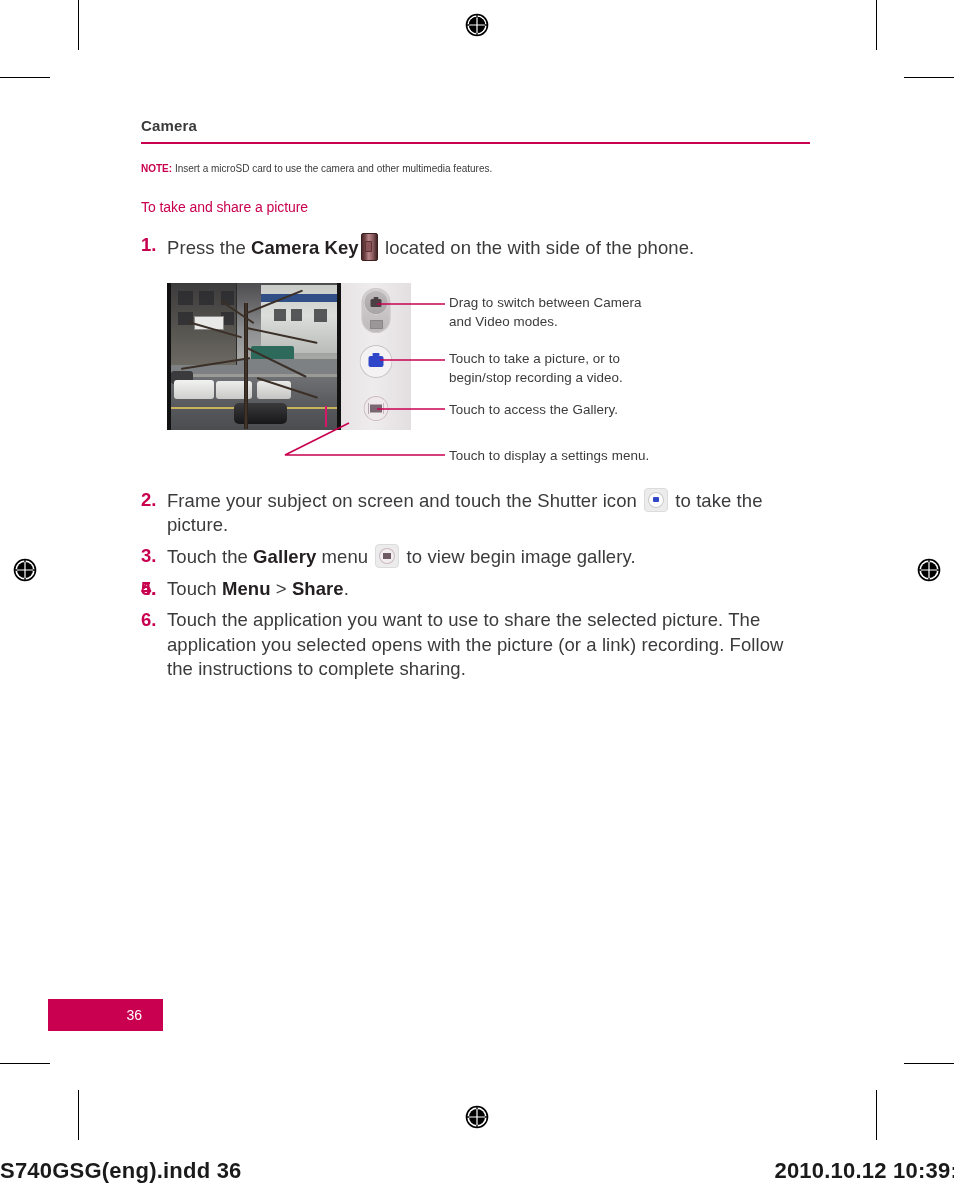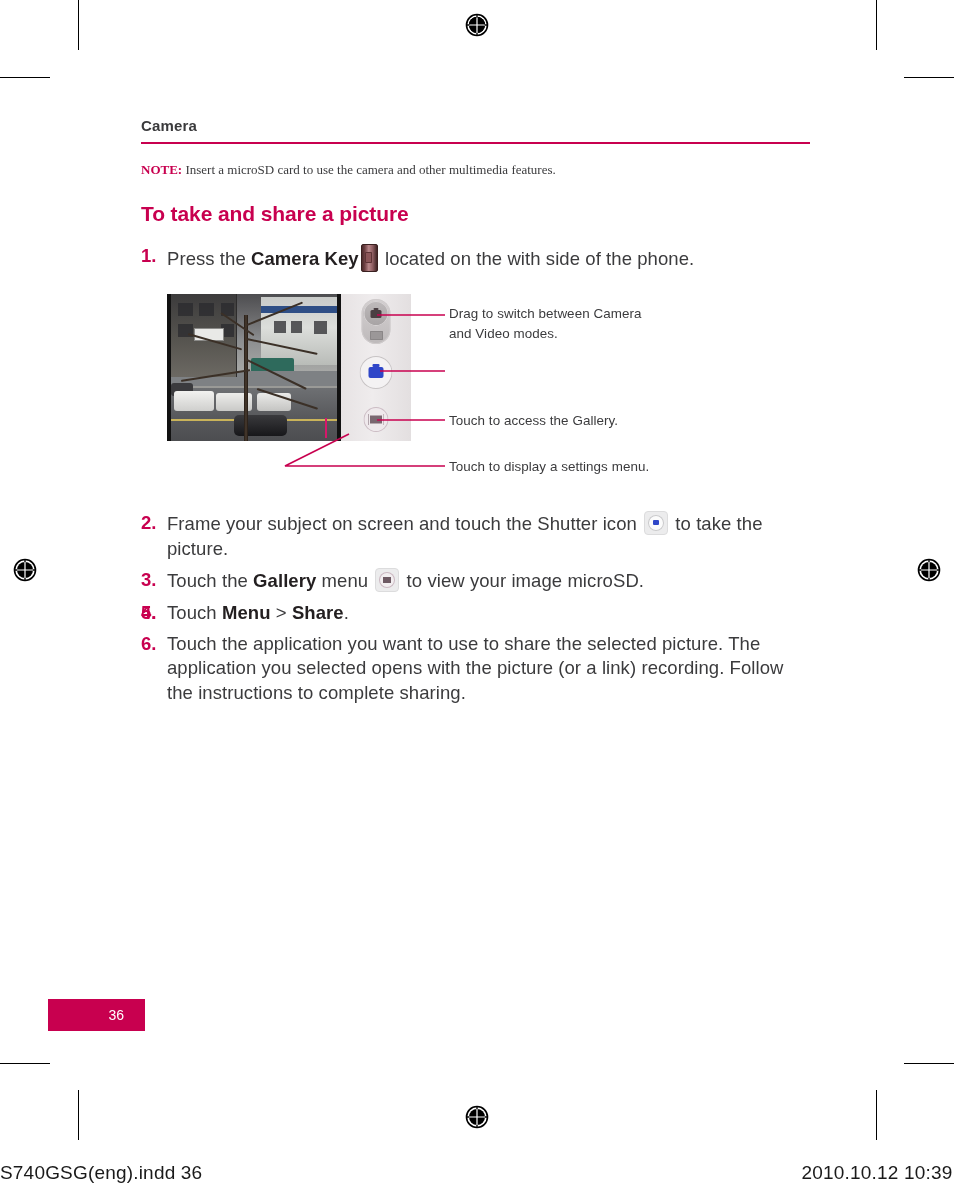--- a/index.html
+++ b/index.html
@@ -52,34 +52,33 @@
 
   .intro {
     font-size: 19.5px;
     line-height: 1.28;
     color: #3b3b3d;
     margin: 0 0 10px 0;
     letter-spacing: .005em;
   }
 
   .note {
-    font-size: 13px;
+    font-size: 10px;
     line-height: 1.3;
     color: #3b3b3d;
     margin: 0 0 24px 0;
-    font-family: Liberation Serif, serif;
   }
   .note .note-label {
     color: #c8004f;
     font-weight: bold;
   }
 
   h2.section-title {
-    font-size: 21px;
-    font-weight: bold;
+    font-size: 14px;
+    font-weight: normal;
     color: #c8004f;
     margin: 0 0 18px 0;
     letter-spacing: -0.005em;
   }
 
   
   .step {
     position: relative;
     padding-left: 26px;
     font-size: 18.5px;
@@ -156,21 +155,21 @@
     content: "";
     position: absolute; left: 6px; top: 7px;
     width: 10px; height: 8px;
     background: #6e5a63;
     box-shadow: inset 0 0 0 1px #f2eef0, inset 0 0 0 2px #6e5a63;
   }
 
   
   .figure {
     position: relative;
-    margin: 22px 0 32px 26px;
+    margin: 22px 0 20px 26px;
     width: 648px;
     height: 185px;
   }
 
   .shot {
     position: absolute;
     left: 0; top: 0;
     width: 244px;
     height: 147px;
     background: #111;
@@ -299,40 +298,41 @@
     line-height: 1.45;
     color: #3b3b3d;
     letter-spacing: .005em;
   }
 
   
   .page-badge {
     position: absolute;
     left: 48px;
     top: 999px;
-    width: 97px;
+    width: 115px;
     height: 32px;
     background: #c8004f;
     color: #ffffff;
     font-size: 14px;
     display: flex;
     align-items: center;
     justify-content: flex-end;
     padding-right: 21px;
     box-sizing: border-box;
   }
 
   .imprint {
     position: absolute;
     bottom: 8px;
     font-family: "Liberation Sans", sans-serif;
-    font-size: 19px;
+    font-size: 22px;
     color: #1a1a1a;
     letter-spacing: .01em;
     white-space: nowrap;
+    font-weight: bold;
   }
   .imprint.left { left: 0px; }
   .imprint.right { right: -4px; }
 </style>
 </head>
 <body>
 
 <div class="crop-line crop-v" style="left:78px; top:0; height:50px;"></div>
 <div class="crop-line crop-h" style="left:0; top:77px; width:50px;"></div>
 
@@ -461,38 +461,42 @@
       <path d="M213 77 H278" stroke="#c8004f" stroke-width="1.6" fill="none"></path>
       <path d="M210 126 H278" stroke="#c8004f" stroke-width="1.6" fill="none"></path>
       <path d="M182 140 L118 172 H278" stroke="#c8004f" stroke-width="1.6" fill="none"></path>
     </svg>
 
     <div class="callout" style="left:282px; top:10px;">
       <div>Drag to switch between Camera</div>
       <div>and Video modes.</div>
     </div>
 
+    <div class="callout" style="left:282px; top:66px;">
+      <div>Touch to take a picture, or to</div>
+      <div>begin/stop recording a video.</div>
+    </div>
 
     <div class="callout" style="left:282px; top:117px;">
       <div>Touch to access the Gallery.</div>
     </div>
 
     <div class="callout" style="left:282px; top:163px;text-align:right;">
       <div>Touch to display a settings menu.</div>
     </div>
   </div>
 
   <div class="step">
     <span class="num">2.</span>
     <span>Frame your subject on screen and touch the Shutter icon </span><span class="inline-icon chip shutter"></span><span> to take the picture.</span>
   </div>
 
   <div class="step">
     <span class="num">3.</span>
-    <span>Touch the </span><b>Gallery</b><span> menu </span><span class="inline-icon chip gallery"></span><span> to view your image microSD.</span>
+    <span>Touch the </span><b>Gallery</b><span> menu </span><span class="inline-icon chip gallery"></span><span> to view begin image gallery.</span>
   </div>
 
   <div class="step">
     <span class="num">4.</span>
   </div>
 
   <div class="step">
     <span class="num">5.</span>
     <span>Touch </span><b>Menu</b><span> &gt; </span><b>Share</b><span>.</span>
   </div>

